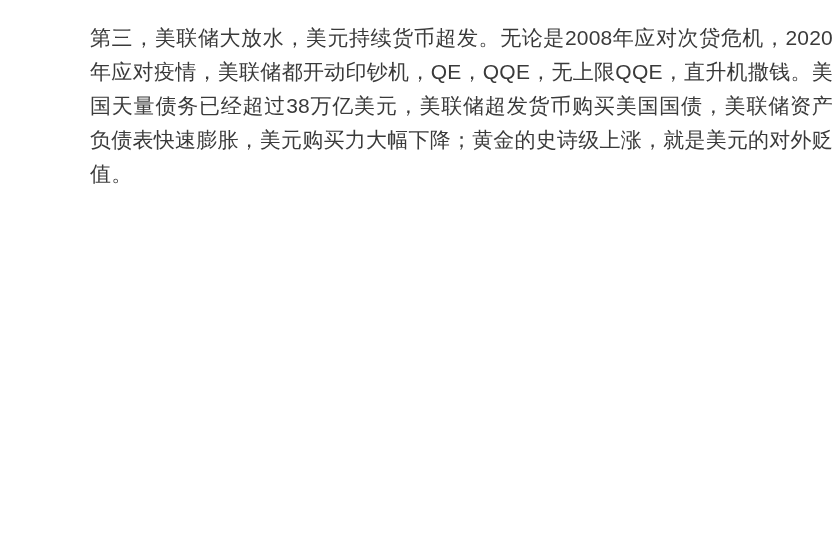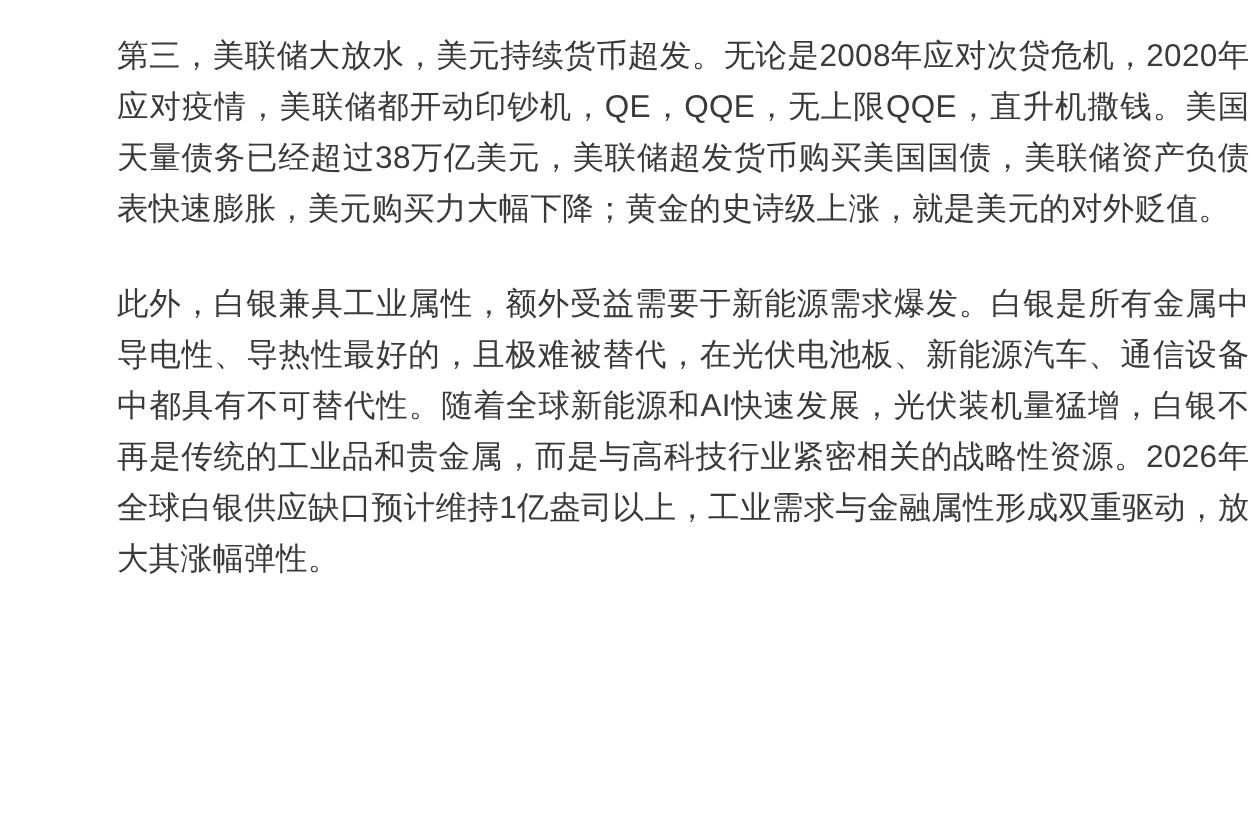--- a/index.html
+++ b/index.html
@@ -16,34 +16,33 @@
     height: 554px;
     box-sizing: border-box;
     background: #ffffff;
     overflow: hidden;
     padding: 21px 0 0 78px;
   }
   .article {
     width: 755px;
   }
   .para {
-    margin: 0 0 29px 0;
+    margin: 0 0 29px 12px;
     font-size: 21px;
     line-height: 34px;
     color: #3a3a3a;
     text-align: justify;
     text-justify: inter-ideograph;
     letter-spacing: 0.2px;
     word-break: break-all;
   }
   .para:last-child {
     margin-bottom: 0;
   }
 </style>
 </head>
 <body>
 
 <div class="page">
   <div class="article">
     <p class="para">第三，美联储大放水，美元持续货币超发。无论是2008年应对次贷危机，2020年应对疫情，美联储都开动印钞机，QE，QQE，无上限QQE，直升机撒钱。美国天量债务已经超过38万亿美元，美联储超发货币购买美国国债，美联储资产负债表快速膨胀，美元购买力大幅下降；黄金的史诗级上涨，就是美元的对外贬值。</p>
-    <p class="para">此外，白银兼具工业属性，额外受益需要于新能源需求爆发。白银是所有金属中导电性、导热性最好的，且极难被替代，在光伏电池板、新能源汽车、通信设备中都具有不可替代性。随着全球新能源和AI快速发展，光伏装机量猛增，白银不再是传统的工业品和贵金属，而是与高科技行业紧密相关的战略性资源。2026年全球白银供应缺口预计维持1亿盎司以上，工业需求与金融属性形成双重驱动，放大其涨幅弹性。</p>
   </div>
 </div>
 
 </body></html>

